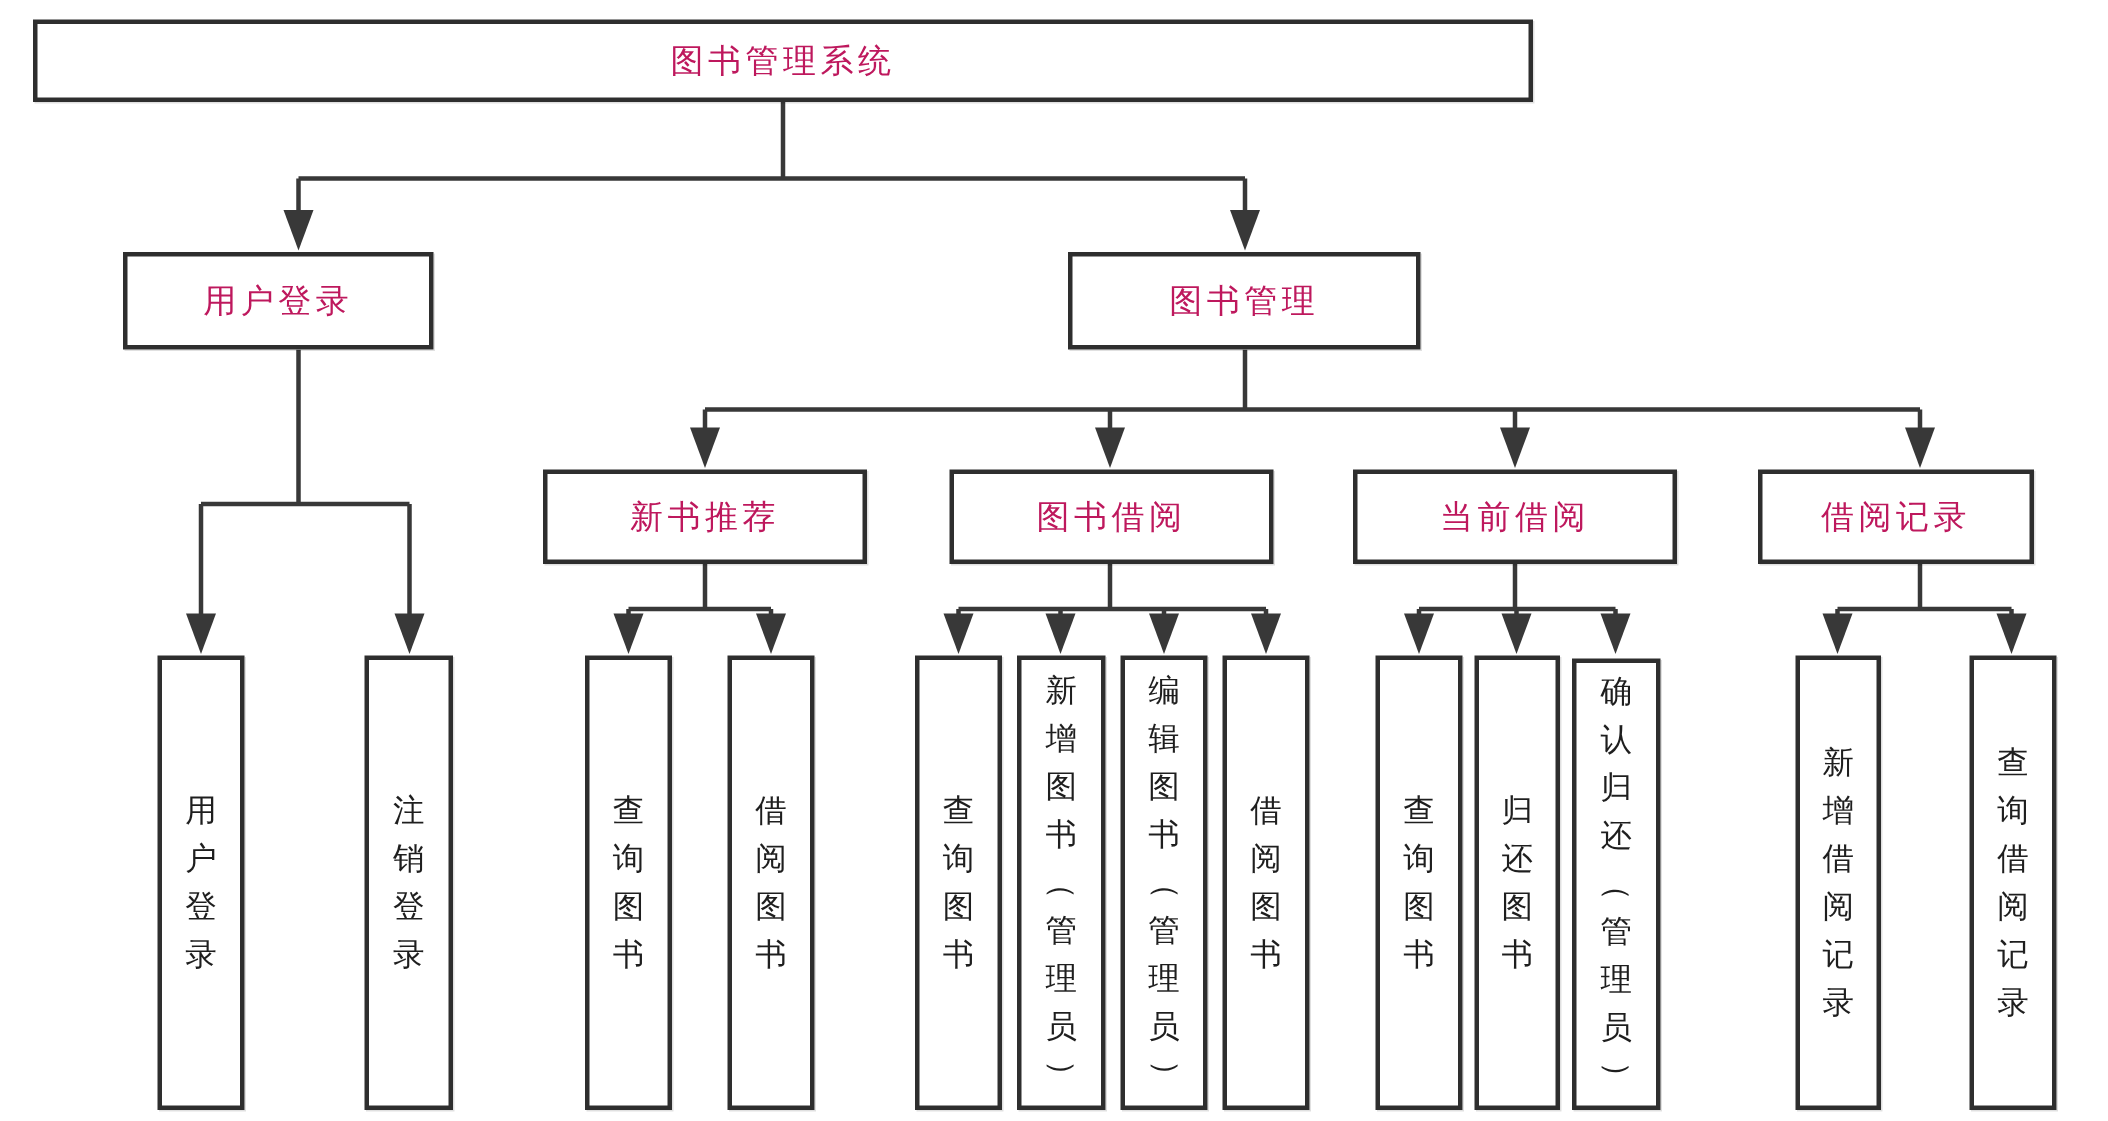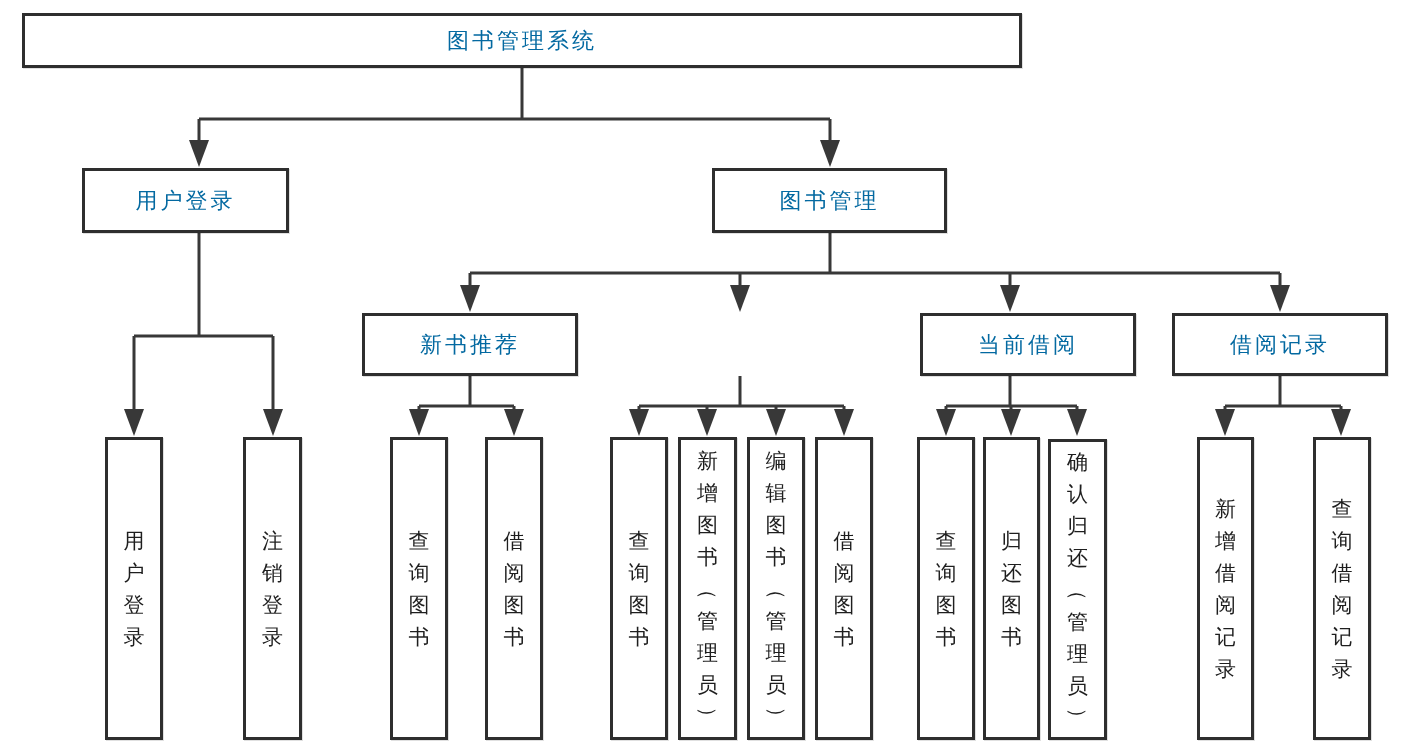--- a/index.html
+++ b/index.html
@@ -15,21 +15,21 @@
   svg.connectors .ln { stroke:var(--line,#383838); stroke-width:3; fill:none; }
   svg.connectors .arrowhead { fill:var(--line,#383838); stroke:none; }
 
   .node {
     position:absolute; z-index:2;
     background:#ffffff;
     border:3px solid var(--box-border,#2e2e2e);
     box-shadow:1px 1px 0 rgba(0,0,0,0.12);
     display:flex; align-items:center; justify-content:center;
   }
-  .hlabel { font-size:22px; letter-spacing:3px; white-space:nowrap; color:#0369a1; }
+  .hlabel { font-size:22px; letter-spacing:3px; white-space:nowrap; color:#be185d; }
   .leaf .vlabel {
     display:flex; flex-direction:column;
     align-items:center; justify-content:center;
     width:100%; height:100%;
   }
   .vchar { height:32px; line-height:32px; font-size:21px; text-align:center; display:block; }
   .vchar.rot { transform:rotate(90deg); }
 
   .watermark {
     position:absolute; left:1158px; top:710px; z-index:6;
@@ -86,24 +86,27 @@
   <div class="node" style="left:82px; top:168px; width:207px; height:65px;">
     <span class="hlabel">用户登录</span>
   </div>
   <div class="node" style="left:362px; top:313px; width:216px; height:63px;">
     <span class="hlabel">新书推荐</span>
   </div>
 
   <div class="node" style="left:712px; top:168px; width:235px; height:65px;">
     <span class="hlabel">图书管理</span>
   </div>
-  <div class="node" style="left:902px; top:313px; width:216px; height:63px;margin-left:18px;">
+  <div class="node" style="left:633px; top:313px; width:216px; height:63px;">
+    <span class="hlabel">图书借阅</span>
+  </div>
+  <div class="node" style="left:902px; top:313px; width:216px; height:63px;">
     <span class="hlabel">当前借阅</span>
   </div>
-  <div class="node" style="left:1172px; top:313px; width:216px; height:63px;font-family:Liberation Mono, monospace;">
+  <div class="node" style="left:1172px; top:313px; width:184px; height:63px;font-family:Liberation Mono, monospace;">
     <span class="hlabel">借阅记录</span>
   </div>
 
   <div class="node leaf" style="left:105px; top:437px; width:58px; height:303px;">
     <span class="vlabel">
         <span class="vchar">用</span>
         <span class="vchar">户</span>
         <span class="vchar">登</span>
         <span class="vchar">录</span>
       </span>

